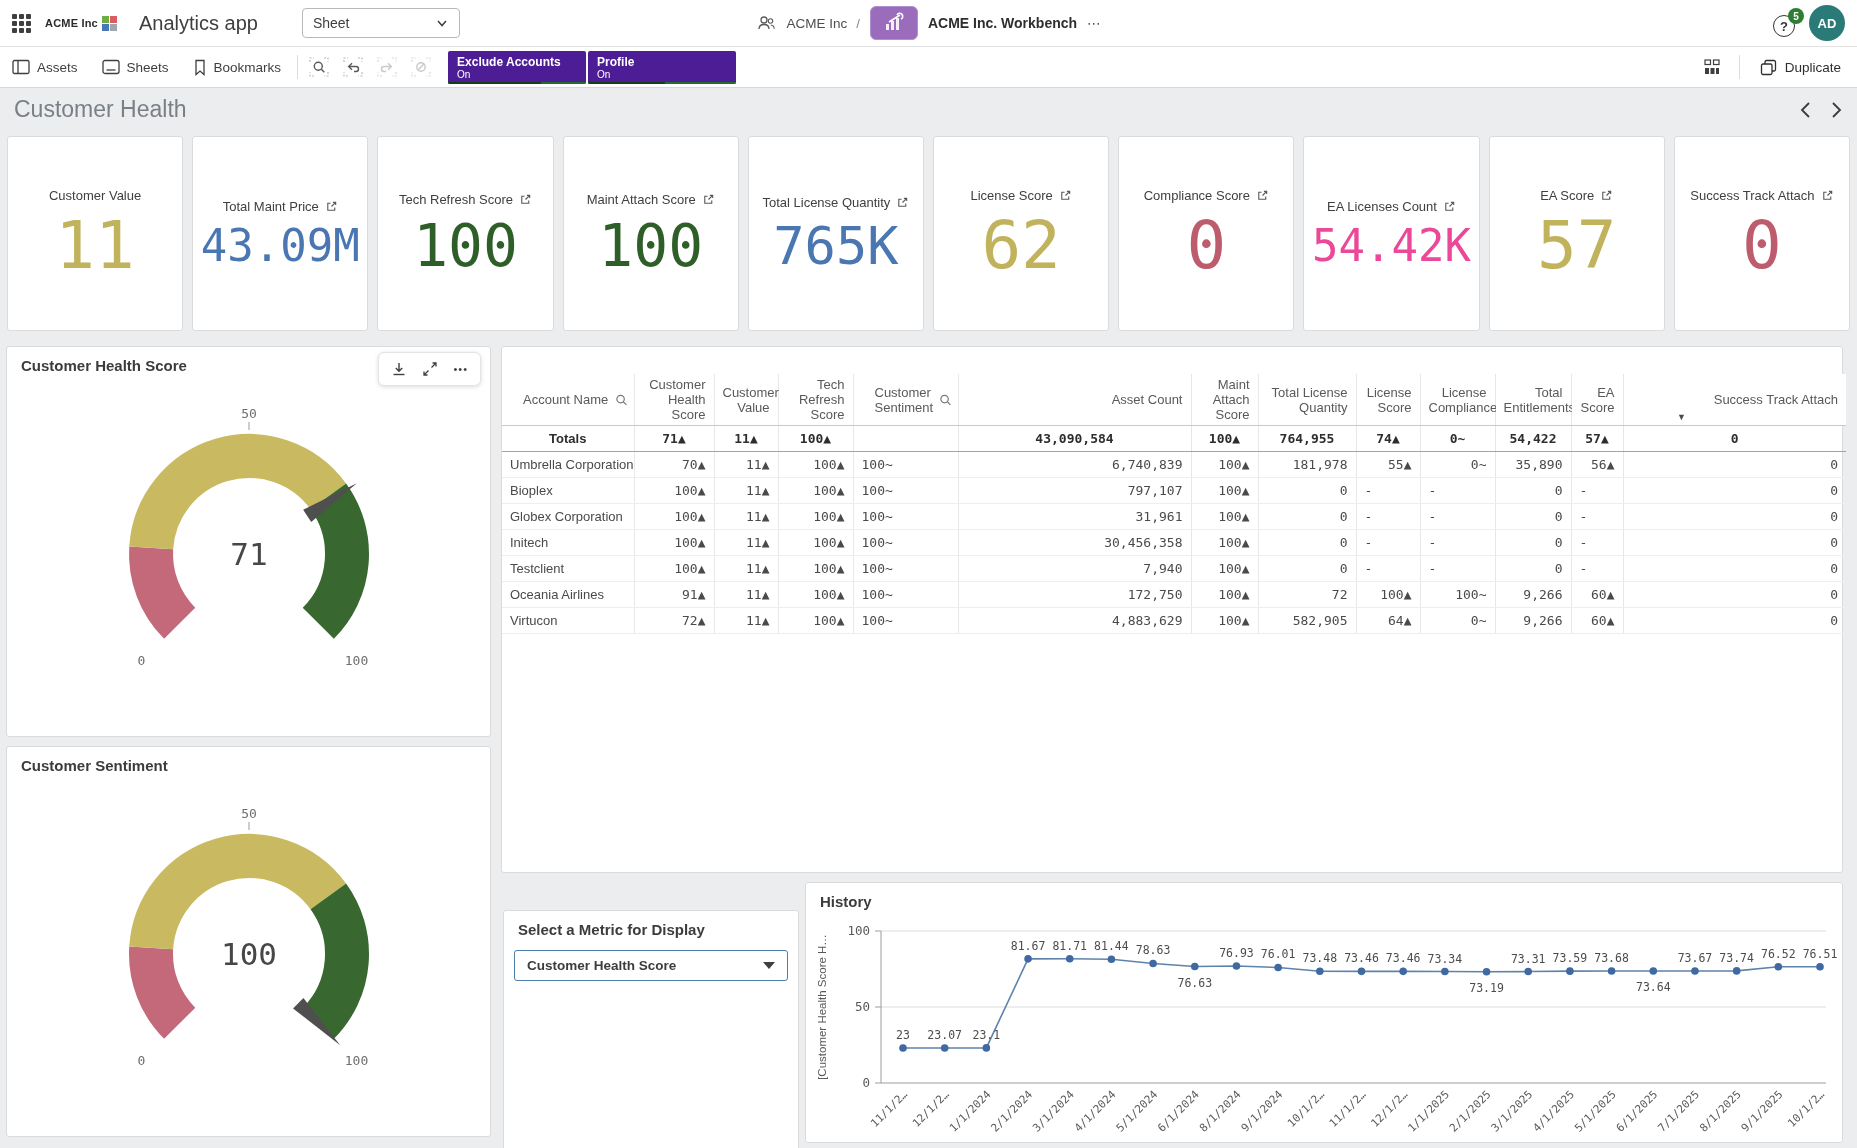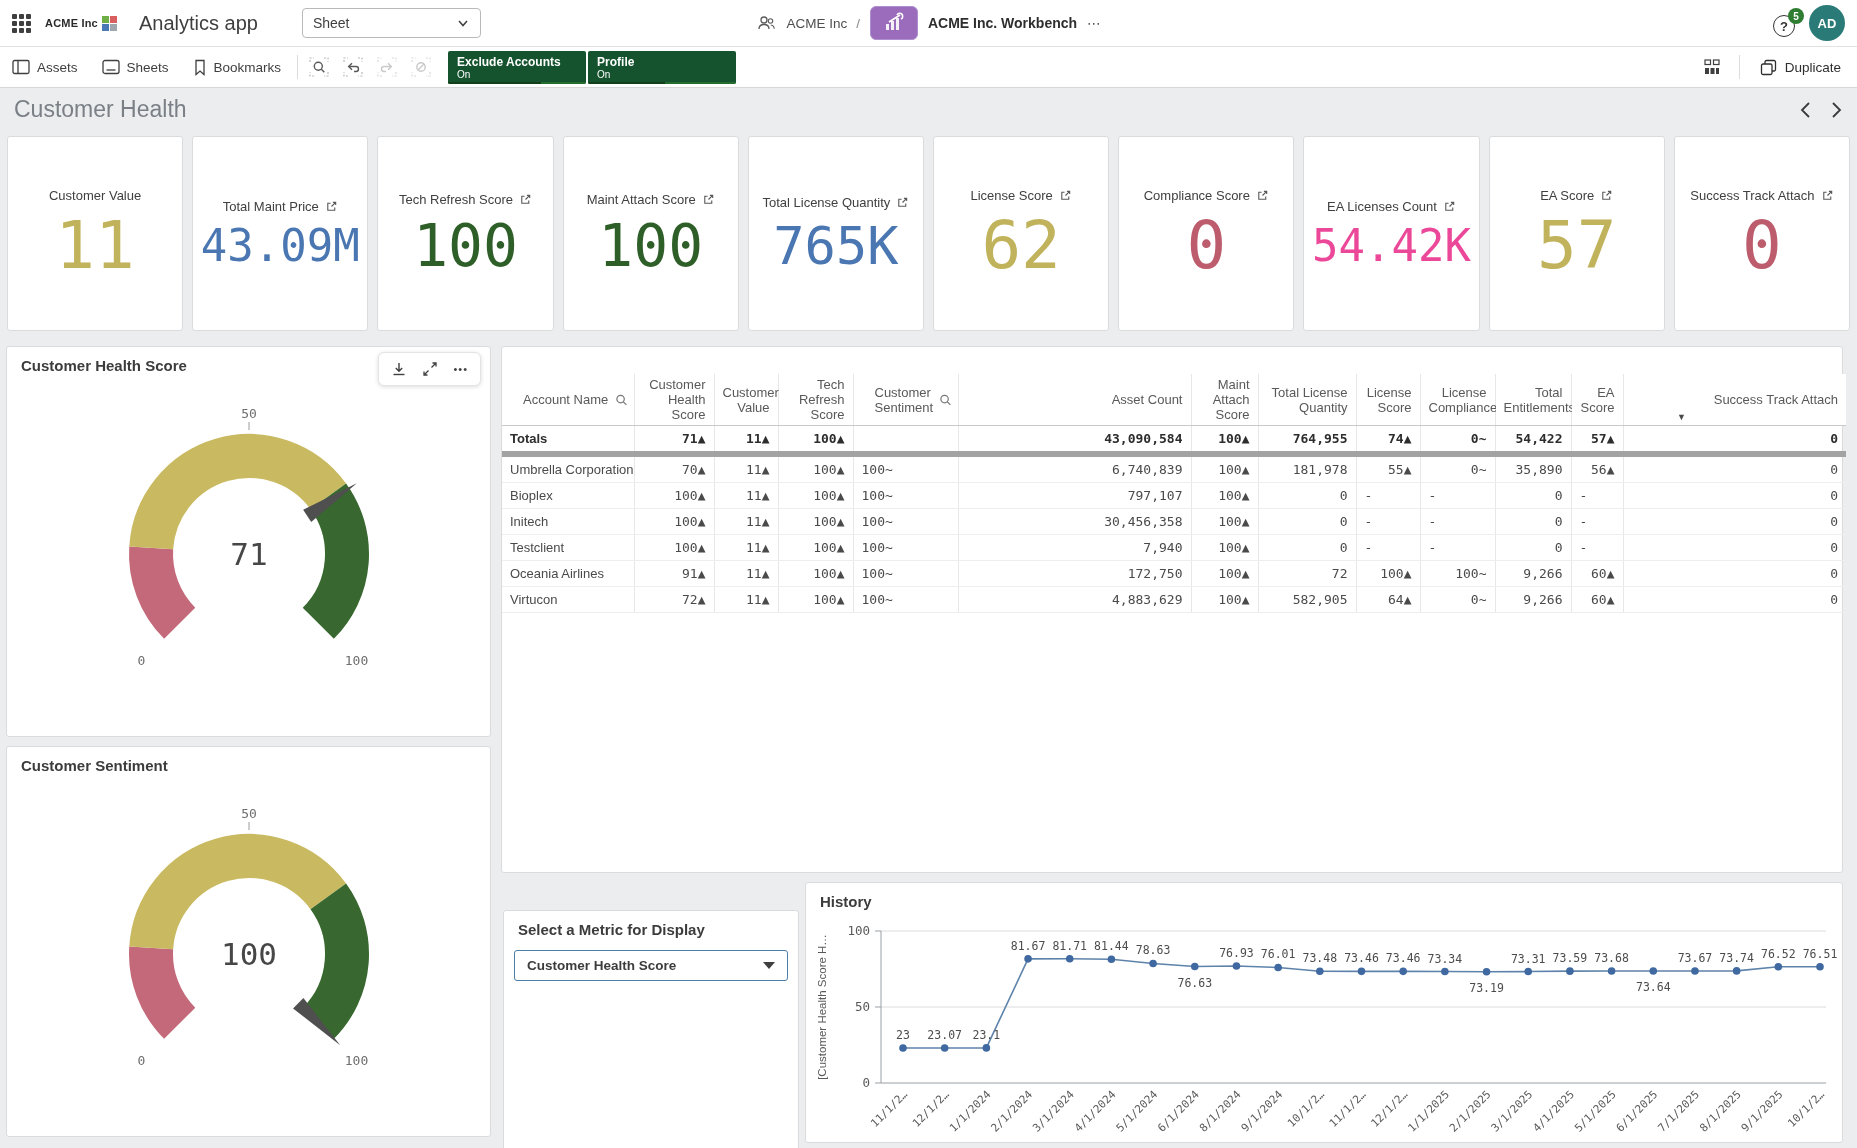--- a/index.html
+++ b/index.html
@@ -16,21 +16,21 @@
   .tb-left { display:flex; align-items:center; gap:14px; padding-left:12px; width:520px; }
   .tb-center { flex:1; display:flex; align-items:center; justify-content:center; gap:10px; }
   .tb-right { display:flex; align-items:center; gap:12px; padding-right:12px; justify-content:flex-end; width:520px; }
   .gridicon { display:grid; grid-template-columns:repeat(3,5px); grid-gap:2px; cursor:pointer; }
   .gridicon i { width:5px; height:5px; background:#3f3f3f; border-radius:1px; }
   .logo { display:flex; align-items:center; gap:4px; }
   .logo .txt { font-size:11px; font-weight:bold; letter-spacing:.2px; color:#2b2b2b; }
   .logo .sq { display:grid; grid-template-columns:7px 7px; grid-gap:1px; }
   .logo .sq i { width:7px; height:7px; }
   .app-title { font-size:20px; color:#3f3f3f; margin-left:8px; }
-  .sheet-select { margin-left:30px; width:179px; height:30px; border:1px solid #b9b9b9; border-radius:4px;
+  .sheet-select { margin-left:30px; width:158px; height:30px; border:1px solid #b9b9b9; border-radius:4px;
     display:flex; align-items:center; justify-content:space-between; padding:0 10px; cursor:pointer; background:#fff; }
   .sheet-select span { font-size:14px; color:#3f3f3f; }
   .crumb { font-size:13.5px; color:#4f4f4f; display:flex; align-items:center; gap:9px; }
   .crumb .sep { color:#8a8a8a; }
   .appicon { width:48px; height:34px; background:#9a6cbb; border:1px solid #b априori; border-radius:6px;
     display:flex; align-items:center; justify-content:center; }
   .crumb b { font-size:14px; color:#2e2e2e; }
   .help { position:relative; width:24px; height:24px; cursor:pointer; }
   .help .circ { width:22px; height:22px; border:1.6px solid #333; border-radius:50%;
     display:flex; align-items:center; justify-content:center; font-size:13px; font-weight:bold; color:#333; margin-top:4px; }
@@ -39,21 +39,21 @@
   .avatar { width:36px; height:36px; border-radius:50%; background:#2a7b78; color:#fff; font-weight:bold;
     font-size:13px; display:flex; align-items:center; justify-content:center; cursor:pointer; }
 
   
   .toolbar { position:absolute; left:0; top:47px; width:1857px; height:41px; background:#fff;
     border-bottom:1px solid #d8d8d8; display:flex; align-items:center; }
   .tbtn { display:flex; align-items:center; gap:7px; padding:0 12px; height:100%; cursor:pointer; color:#3f3f3f; font-size:13.5px; }
   .vdiv { width:1px; height:24px; background:#dcdcdc; margin:0 4px; }
   .selbtn { width:34px; height:34px; display:flex; align-items:center; justify-content:center; cursor:pointer; }
   .chips { display:flex; gap:2px; margin-left:10px; }
-  .chip { height:33px; background:#14532d; color:#fff; border-radius:2px; overflow:hidden; cursor:pointer;
+  .chip { height:33px; background:#4c1d95; color:#fff; border-radius:2px; overflow:hidden; cursor:pointer;
     display:flex; flex-direction:column; justify-content:space-between; }
   .chip .cl { font-size:12px; font-weight:bold; padding:4px 9px 0; white-space:nowrap; }
   .chip .cs { font-size:10px; padding:0 9px 2px; }
   .chip .bar { height:4px; background:#256b2b; position:relative; }
   .chip .bar i { position:absolute; left:0; top:0; bottom:0; background:#123f18; display:block; }
   .tb-spacer { flex:1; }
   .dupbtn { display:flex; align-items:center; gap:8px; padding:0 16px; cursor:pointer; font-size:13.5px; color:#2e2e2e; }
 
   
   .sheet-title { position:absolute; left:14px; top:96px; font-size:23px; color:#7b8087; }
@@ -84,21 +84,21 @@
   
   #table-panel .twrap { padding-top:27px; }
   table.health { border-collapse:collapse; table-layout:fixed; width:1340px; font-size:13px; }
   table.health th { font-weight:normal; color:#595959; padding:3px 8px; line-height:15px; height:42px;
     vertical-align:middle; border-bottom:1px solid #c9c9c9; position:relative; background:#fff; cursor:pointer; }
   table.health th.r { text-align:right; }
   table.health th.l { text-align:left;padding-left:21px; }
   table.health td { padding:4px 8px; height:26px; line-height:17px; white-space:nowrap; overflow:hidden; }
   table.health td + td, table.health th + th { border-left:1px solid #e7e7e7; }
   table.health tr.trow td { border-bottom:1px solid #eeeeee; color:#4a4a4a; }
-  table.health tr.totals td { font-weight:bold; color:#2d2d2d; border-bottom:6px solid #a3a3a3; }
+  table.health tr.totals td { font-weight:bold; color:#2d2d2d; border-bottom:1px solid #a3a3a3;text-align:center; }
   td.num { font-family:"DejaVu Sans Mono", monospace; text-align:right; }
   td.sent { text-align:left; }
   td.dashl { text-align:left; }
   td.acct { color:#525252; cursor:pointer; }
   .c-g { color:#3e7b2d; } .c-k { color:#b3a64b; } .c-r { color:#c2606e; }
   .srchicon { position:absolute; right:6px; top:50%; transform:translateY(-50%); cursor:pointer; }
   .sortmark { position:absolute; right:160px; bottom:0px; font-size:9px; color:#4a4a4a; }
 
   
   .dropdown { margin:12px 10px 0; height:31px; border:1px solid #4d7ea9; border-radius:3px; background:#fff;
@@ -475,20 +475,35 @@
             <td class="num c-k">56▲</td>
             <td class="num c-r">0</td>
           </tr>
           <tr class="trow">
             <td class="acct">Bioplex</td>
             <td class="num c-g">100▲</td>
             <td class="num c-g">11▲</td>
             <td class="num c-g">100▲</td>
             <td class="num c-g sent">100~</td>
             <td class="num">797,107</td>
+            <td class="num c-g">100▲</td>
+            <td class="num">0</td>
+            <td class="num dashl">-</td>
+            <td class="num dashl">-</td>
+            <td class="num">0</td>
+            <td class="num dashl">-</td>
+            <td class="num c-r">0</td>
+          </tr>
+          <tr class="trow">
+            <td class="acct">Globex Corporation</td>
+            <td class="num c-g">100▲</td>
+            <td class="num c-g">11▲</td>
+            <td class="num c-g">100▲</td>
+            <td class="num c-g sent">100~</td>
+            <td class="num">31,961</td>
             <td class="num c-g">100▲</td>
             <td class="num">0</td>
             <td class="num dashl">-</td>
             <td class="num dashl">-</td>
             <td class="num">0</td>
             <td class="num dashl">-</td>
             <td class="num c-r">0</td>
           </tr>
           <tr class="trow">
             <td class="acct">Initech</td>

